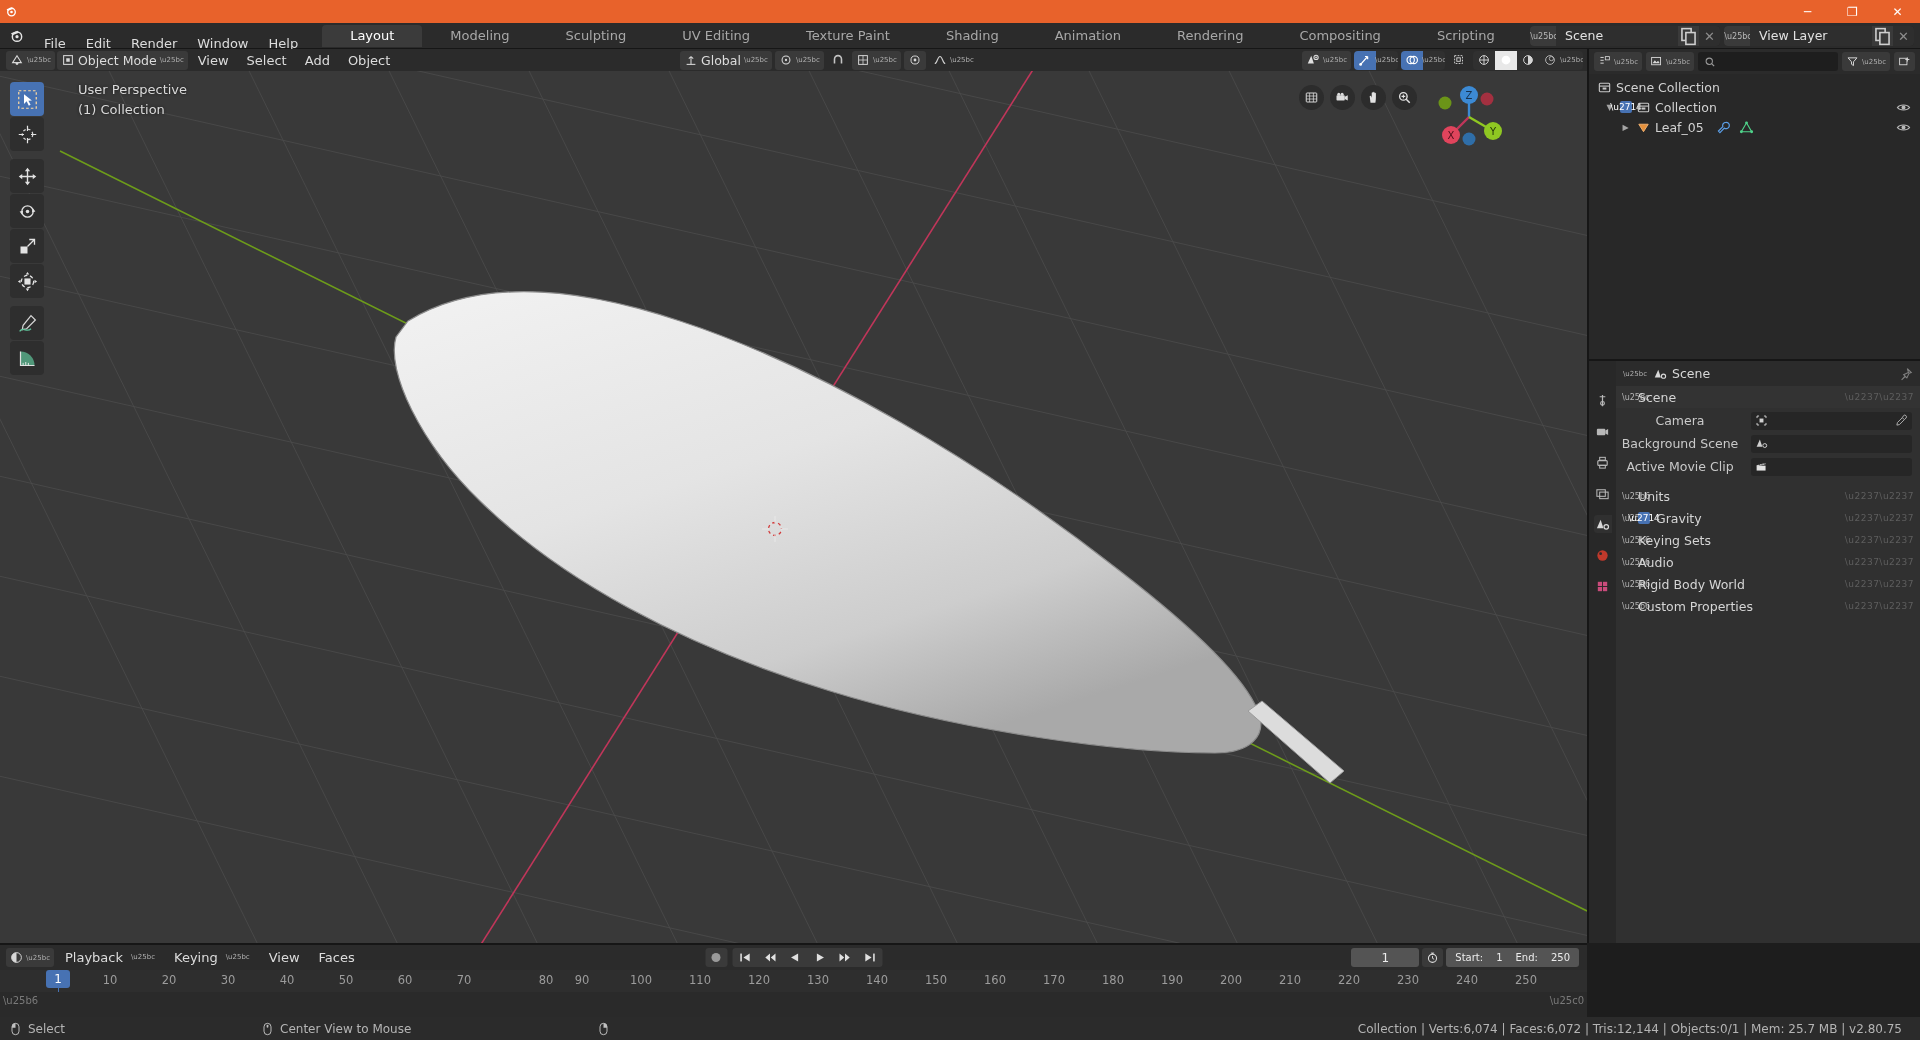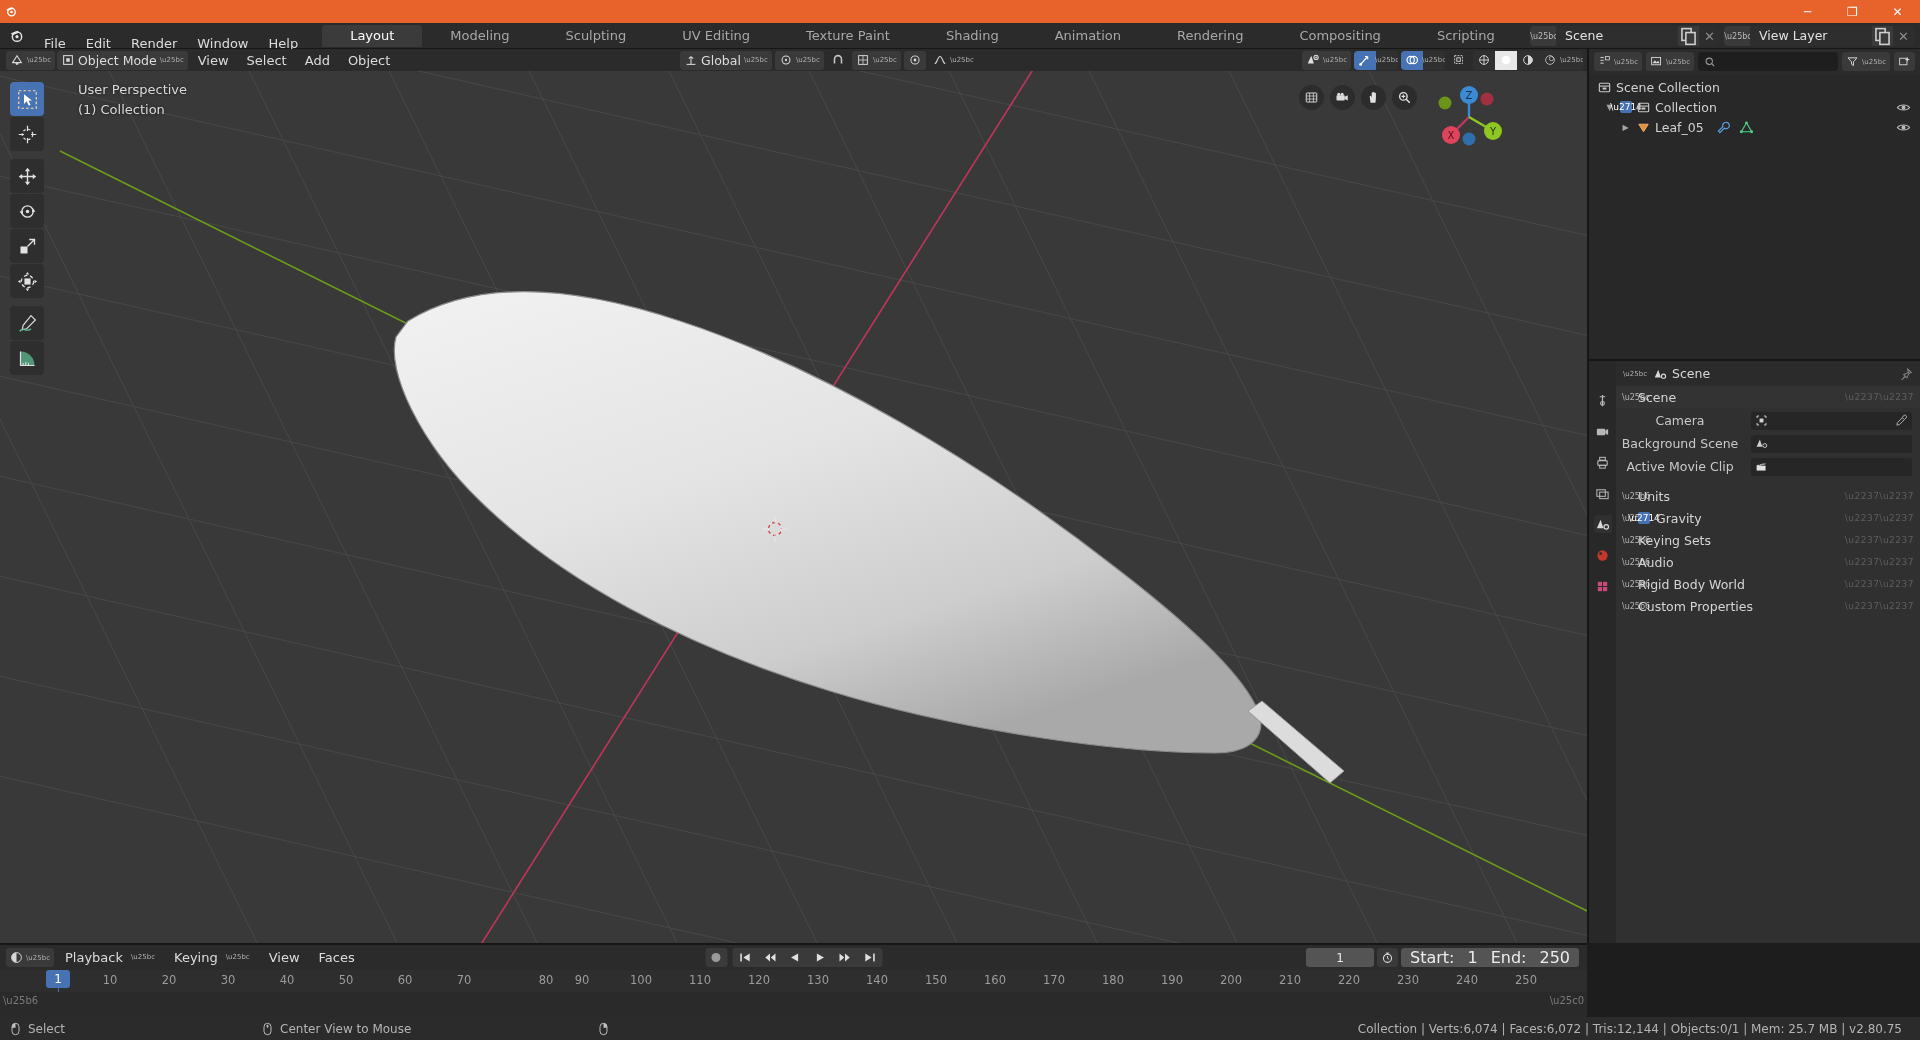--- a/index.html
+++ b/index.html
@@ -230,21 +230,21 @@
   .play-btn { width: 25px; height: 19px; display: flex; align-items: center; justify-content: center; }
   .play-btn svg { width: 13px; height: 11px; }
   .tl-right { position: absolute; right: 8px; display: flex; align-items: center; gap: 3px; }
   .frm-field {
     width: 68px; height: 19px; background: #545454; border-radius: 3px;
     display: flex; align-items: center; justify-content: center; font-size: 12px; color: #ececec;
   }
   .clock-btn { width: 21px; height: 19px; background: #3a3a3a; border-radius: 3px; display:flex; align-items:center; justify-content:center;}
   .se-field {
     height: 19px; background: #545454; border-radius: 3px; display: flex; align-items: center;
-    padding: 0 9px; gap: 13px; font-size: 16px; color: #ececec;
+    padding: 0 9px; gap: 13px; font-size: 10px; color: #ececec;
   }
   .tl-ruler { position: relative; height: 22px; background: #2e2e2e; }
   .tl-tick { position: absolute; top: 3px; font-size: 11.5px; color: #9c9c9c; transform: translateX(-50%); }
   .tl-body { position: relative; height: 25px; background: #2a2a2a; }
   .playhead {
     position: absolute; top: 0; width: 24px; height: 18px; background: #4772b3;
     border-radius: 3px; display: flex; align-items: center; justify-content: center;
     font-size: 12px; color: #fff; transform: translateX(-50%);
   }
   .playline { position: absolute; top: 18px; width: 1px; height: 29px; background: #4772b3; }

